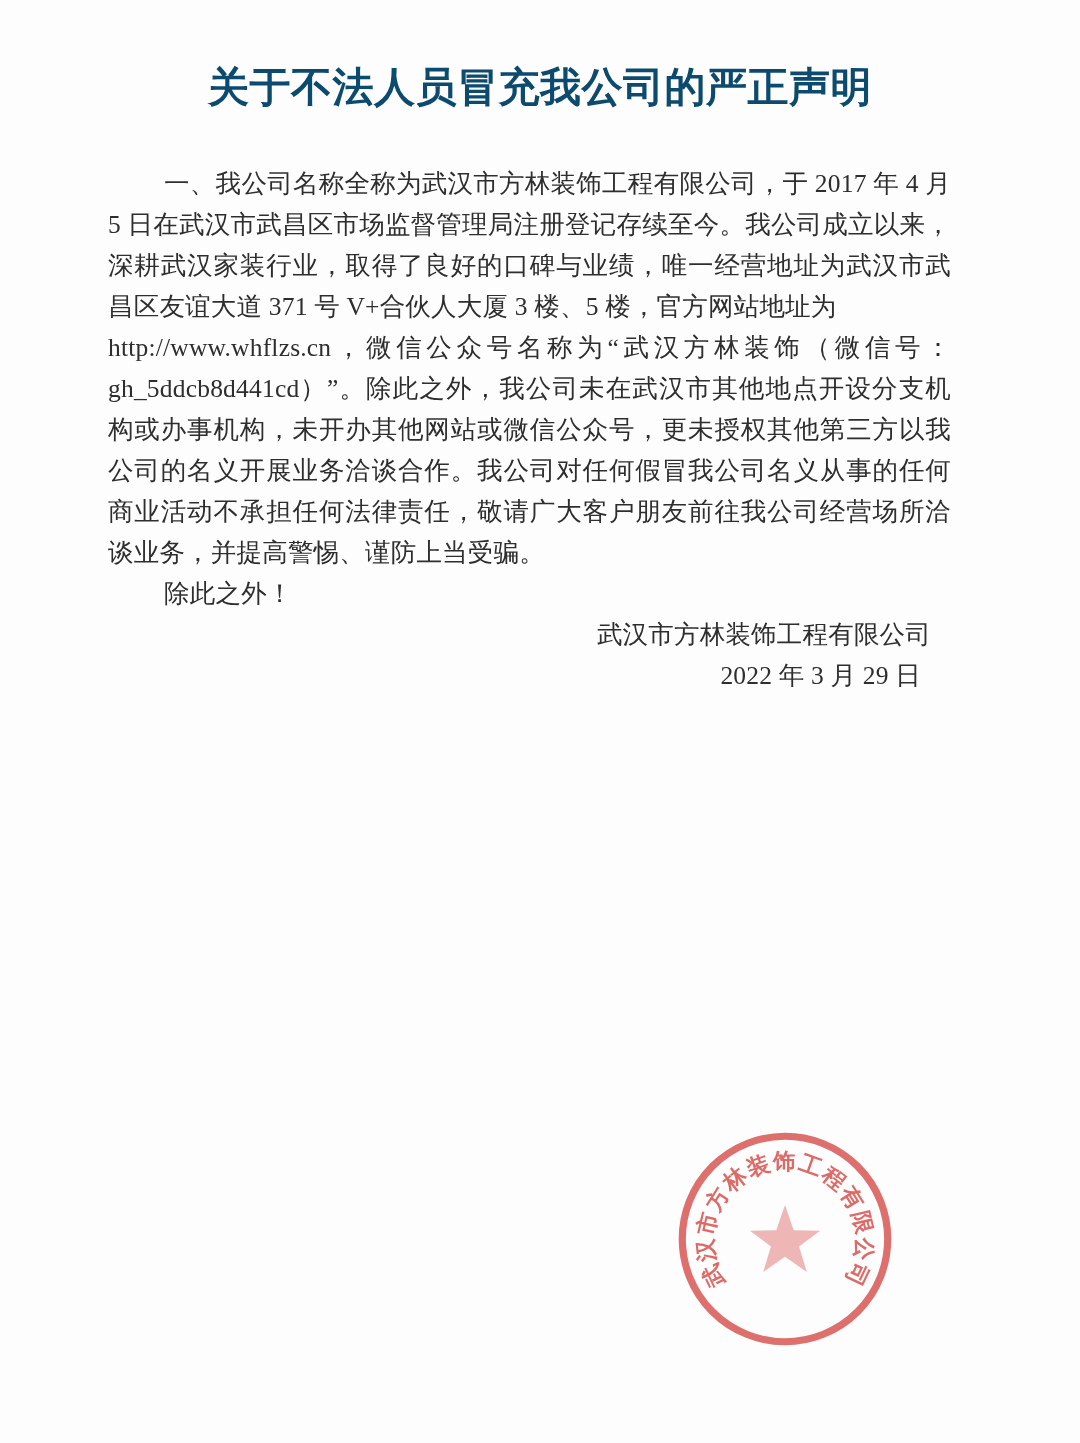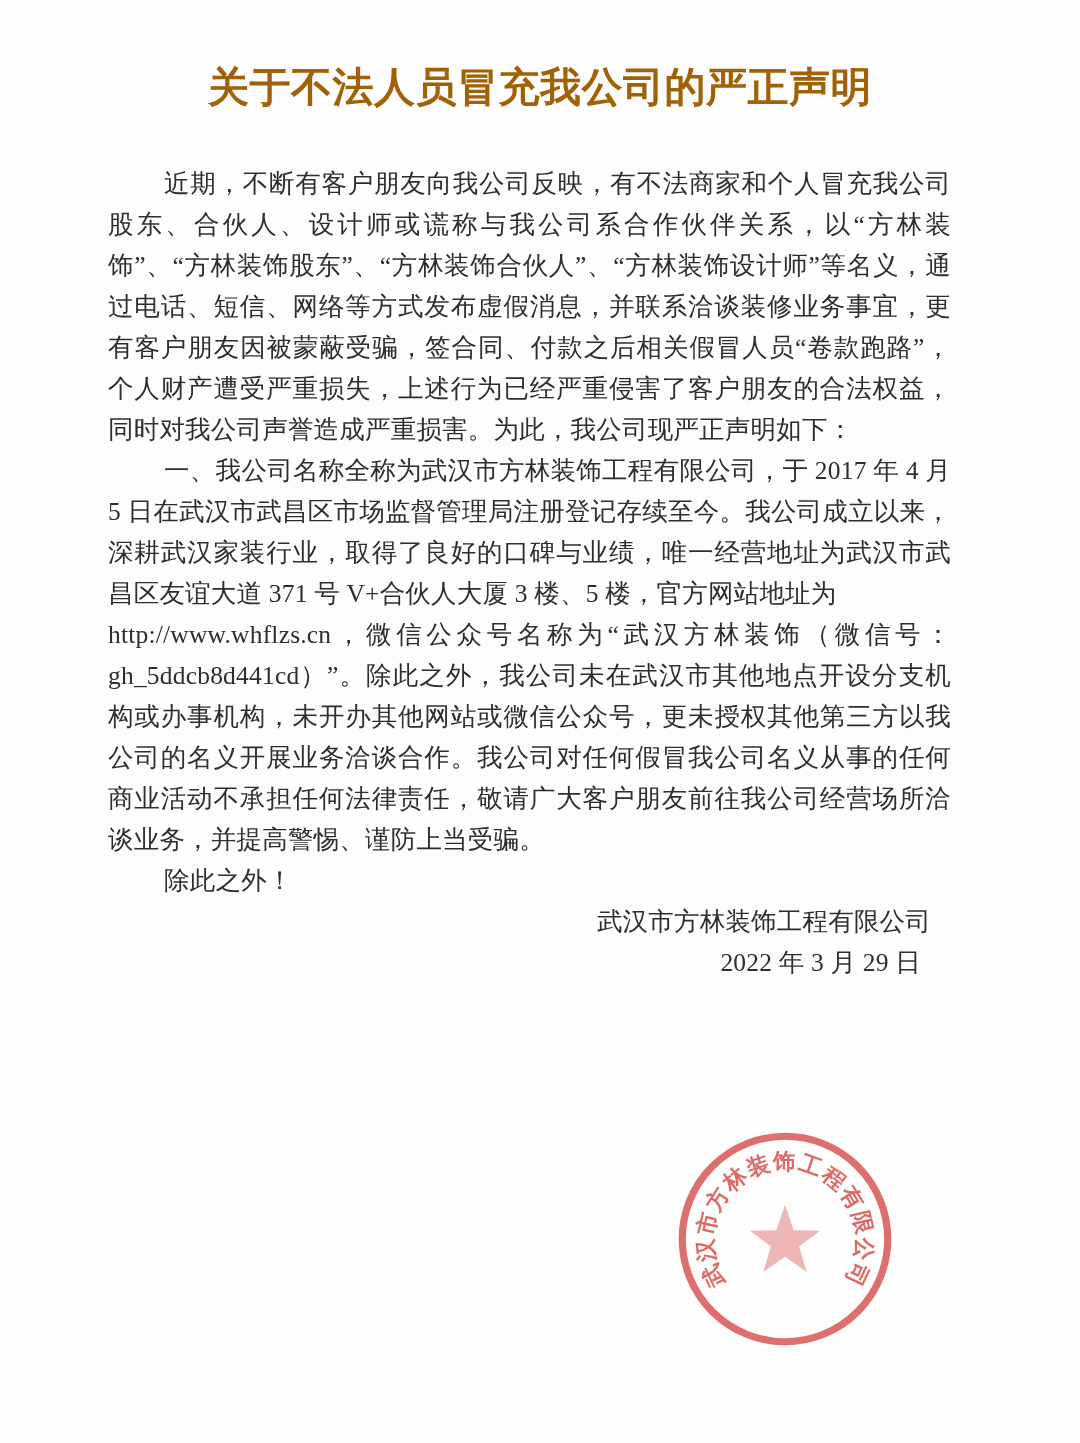--- a/index.html
+++ b/index.html
@@ -16,21 +16,21 @@
     position: absolute;
     top: 60px;
     left: 0;
     width: 100%;
     margin: 0;
     text-align: center;
     font-size: 41px;
     line-height: 54px;
     font-weight: bold;
     letter-spacing: 0.5px;
-    color: #a16207;
+    color: #0c4a6e;
   }
   .content {
     position: absolute;
     top: 163px;
     left: 108px;
     width: 843px;
     font-size: 25.5px;
     line-height: 41px;
     text-align: justify;
     letter-spacing: 0.2px;
@@ -61,21 +61,20 @@
   }
 </style>
 </head>
 <body>
 
 <div class="page">
 
   <h1 class="title"><span>关于不法人员冒充我公司的严正声明</span></h1>
 
   <div class="content">
-    <p class="para indent">近期，不断有客户朋友向我公司反映，有不法商家和个人冒充我公司股东、合伙人、设计师或谎称与我公司系合作伙伴关系，以“方林装饰”、“方林装饰股东”、“方林装饰合伙人”、“方林装饰设计师”等名义，通过电话、短信、网络等方式发布虚假消息，并联系洽谈装修业务事宜，更有客户朋友因被蒙蔽受骗，签合同、付款之后相关假冒人员“卷款跑路”，个人财产遭受严重损失，上述行为已经严重侵害了客户朋友的合法权益，同时对我公司声誉造成严重损害。为此，我公司现严正声明如下：</p>
     <p class="para indent">一、我公司名称全称为武汉市方林装饰工程有限公司，于 2017 年 4 月 5 日在武汉市武昌区市场监督管理局注册登记存续至今。我公司成立以来，深耕武汉家装行业，取得了良好的口碑与业绩，唯一经营地址为武汉市武昌区友谊大道 371 号 V+合伙人大厦 3 楼、5 楼，官方网站地址为</p>
     <p class="para">http://www.whflzs.cn，微信公众号名称为“武汉方林装饰（微信号：gh_5ddcb8d441cd）”。除此之外，我公司未在武汉市其他地点开设分支机构或办事机构，未开办其他网站或微信公众号，更未授权其他第三方以我公司的名义开展业务洽谈合作。我公司对任何假冒我公司名义从事的任何商业活动不承担任何法律责任，敬请广大客户朋友前往我公司经营场所洽谈业务，并提高警惕、谨防上当受骗。</p>
     <p class="para indent">除此之外！</p>
     <div class="sig">武汉市方林装饰工程有限公司</div>
     <div class="sig date">2022 年 3 月 29 日</div>
   </div>
 
   <div class="seal">
     <svg viewBox="0 0 220 220" width="226" height="226">
       <circle class="seal-ring" cx="110" cy="110" r="100"></circle>

